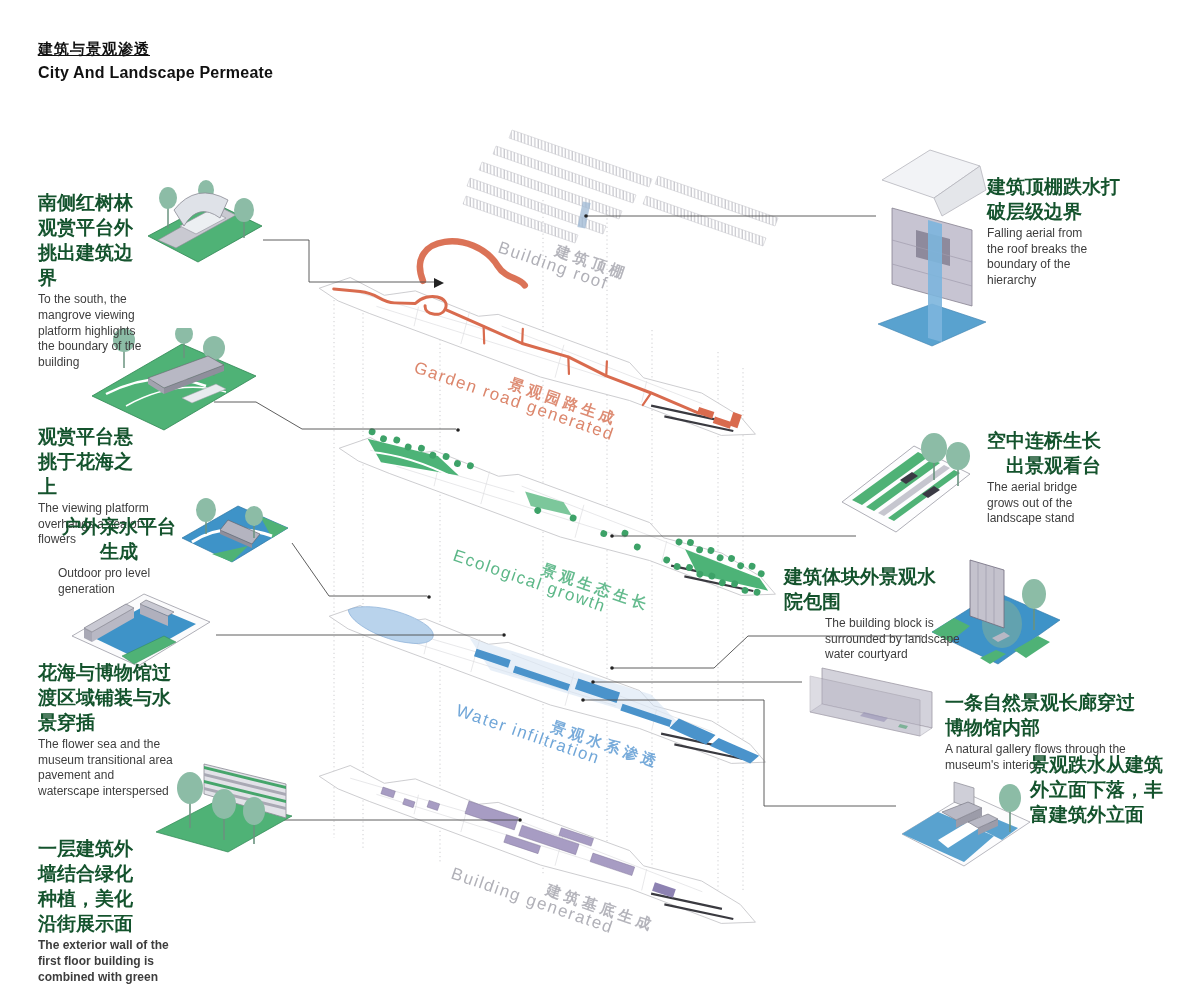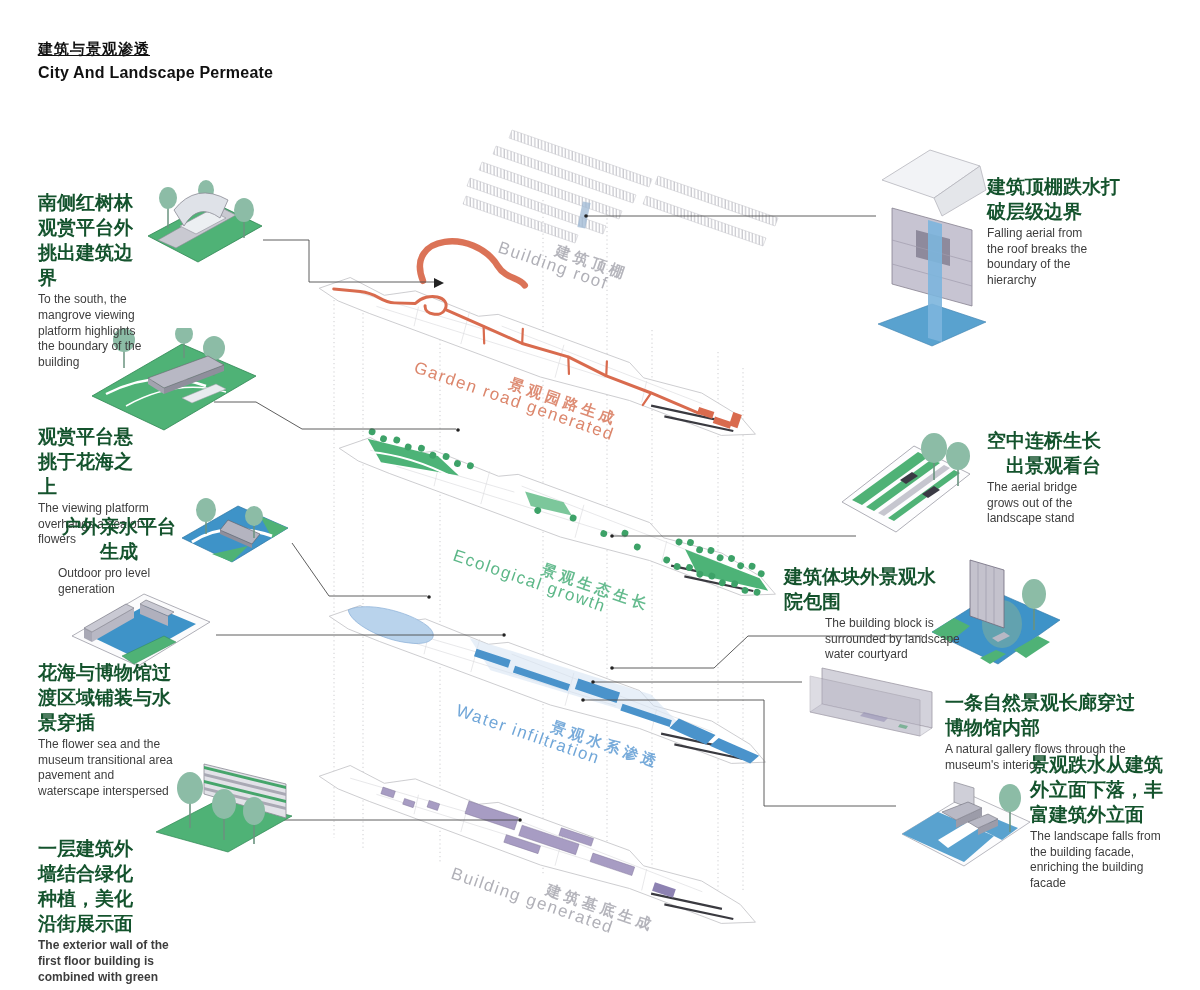--- a/index.html
+++ b/index.html
@@ -374,14 +374,13 @@
   <polygon points="44,42 70,32 84,38 58,50" fill="#b9b9c5" stroke="#6f6f7a" stroke-width="0.6"></polygon>
   <polygon points="80,58 100,49 100,56 80,65" fill="#9c9ca9"></polygon>
   <polygon points="70,52 90,44 100,49 80,58" fill="#b9b9c5" stroke="#6f6f7a" stroke-width="0.6"></polygon>
   <g>
     <line x1="112" y1="36" x2="112" y2="62" stroke="#6a937f" stroke-width="1.6"></line>
     <ellipse cx="112" cy="28" rx="11" ry="14" fill="#8cbca6"></ellipse>
   </g>
 </svg>
 <div class="ann ann-b5">
   <div class="zh">景观跌水从建筑外立面下落，丰富建筑外立面</div>
-  <div class="en">The landscape falls from the building facade, enriching the building facade</div>
 </div>
 
 </body></html>

